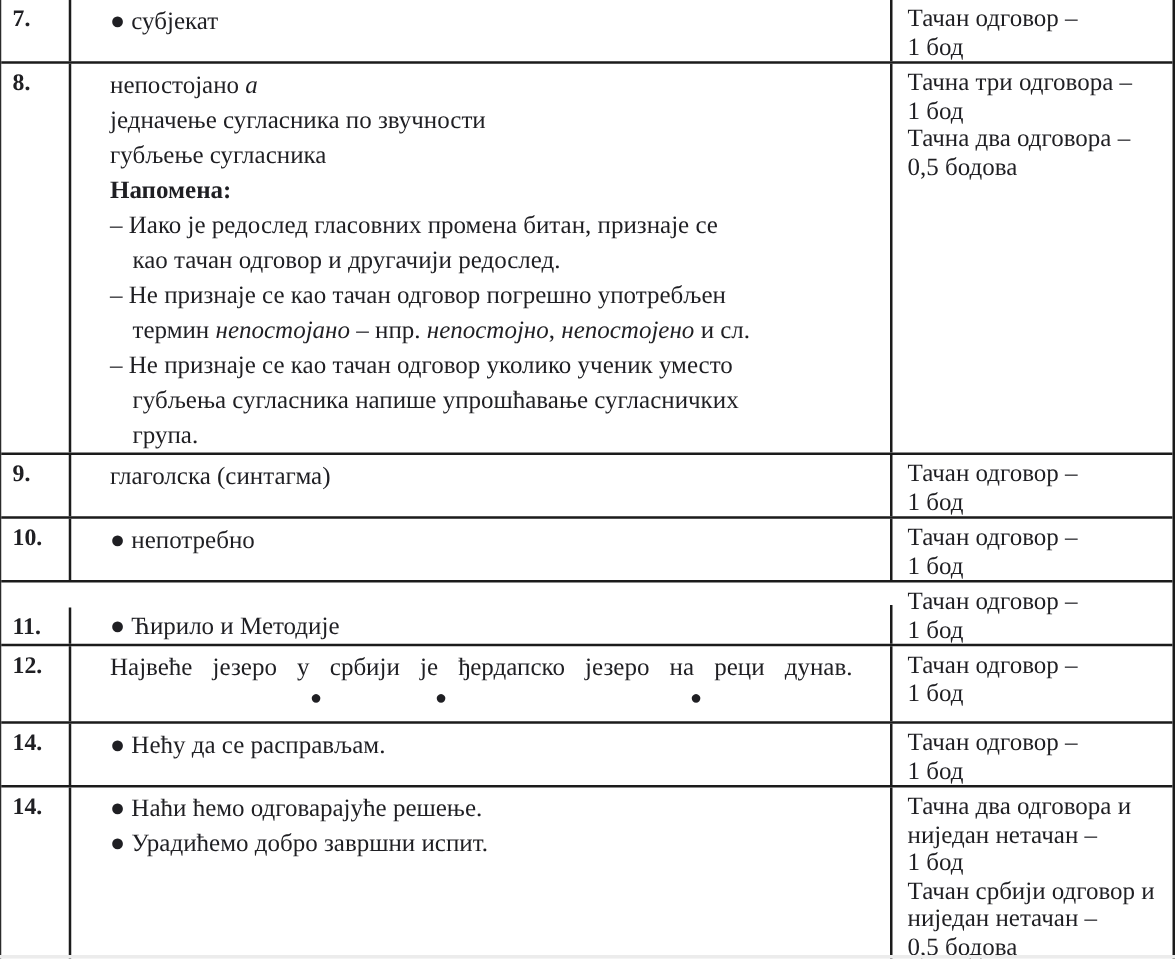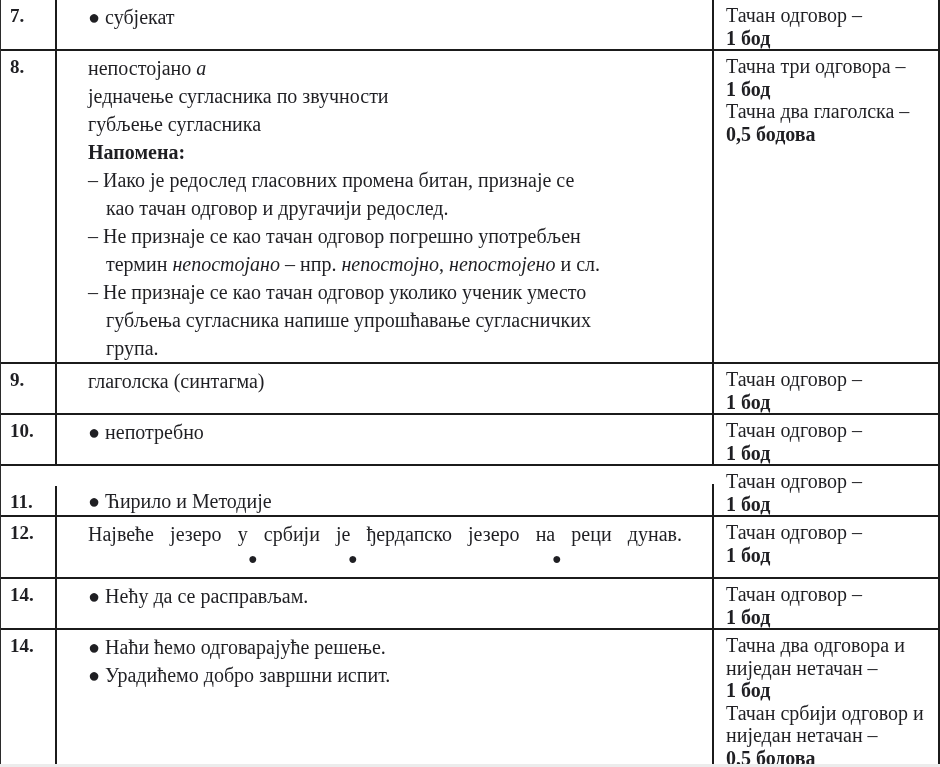--- a/index.html
+++ b/index.html
@@ -35,21 +35,21 @@
     margin-left:20px;
   }
   .cell-score{
     flex:1 1 auto;
     padding:4px 8px 0 12px;
     font-size:20px;line-height:22.5px;
   }
   .aline .it{font-style:italic;}
   .aline .bd{font-weight:bold;}
   .aline.cont{padding-left:18px;}
-  .sline.bd{font-weight:bold;}
+  .sline.bd{font-weight:normal;}
   .sentence{
     width:594px;
     text-align:justify;
     text-align-last:justify;
     white-space:normal;
   }
   .dotrow{position:relative;height:26px;}
   .dot{
     position:absolute;top:-2px;
     font-size:16px;line-height:26px;
@@ -84,21 +84,21 @@
         <div class="aline cont"><span>као тачан одговор и другачији редослед.</span></div>
         <div class="aline"><span>– Не признаје се као тачан одговор погрешно употребљен</span></div>
         <div class="aline cont"><span>термин </span><span class="it">непостојано</span><span> – нпр. </span><span class="it">непостојно</span><span>, </span><span class="it">непостојено</span><span> и сл.</span></div>
         <div class="aline"><span>– Не признаје се као тачан одговор уколико ученик уместо</span></div>
         <div class="aline cont"><span>губљења сугласника напише упрошћавање сугласничких</span></div>
         <div class="aline cont"><span>група.</span></div>
       </div>
       <div class="cell cell-score">
         <div class="sline">Тачна три одговора –</div>
         <div class="sline bd">1 бод</div>
-        <div class="sline">Тачна два глаголска –</div>
+        <div class="sline">Тачна два одговора –</div>
         <div class="sline bd">0,5 бодова</div>
       </div>
     </div>
     <div class="row" style="min-height: 42px;">
       <div class="cell cell-num">9.</div>
       <div class="cell cell-ans">
         <div class="aline"><span>глаголска (синтагма)</span></div>
       </div>
       <div class="cell cell-score">
         <div class="sline">Тачан одговор –</div>

